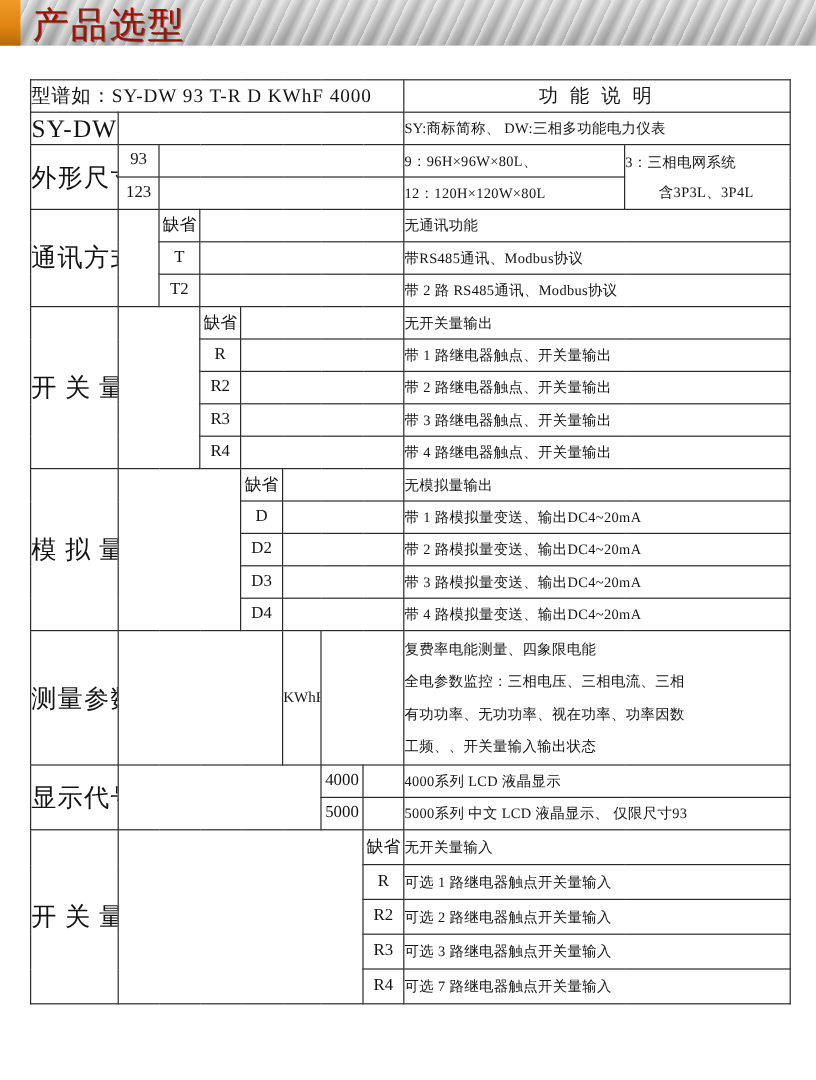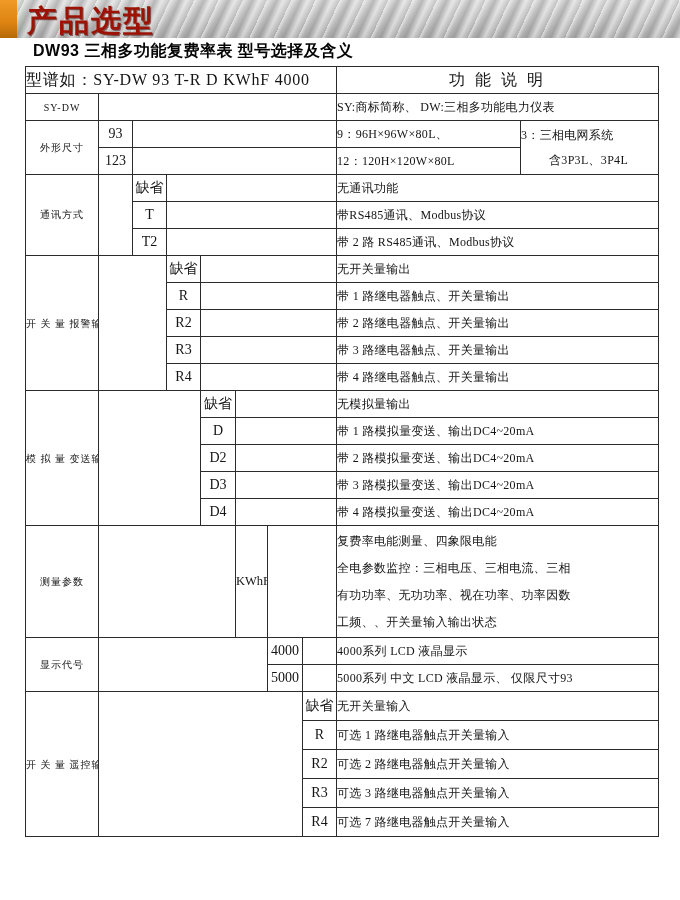--- a/index.html
+++ b/index.html
@@ -20,21 +20,21 @@
         rgba(150,150,150,.25) 22px),
       linear-gradient(180deg,#d6d6d6 0%,#c2c2c2 55%,#adadad 100%);
   }
   .accent{
     position:absolute;left:0;top:0;width:17px;height:38px;
     background:linear-gradient(180deg,#f09a28 0%,#dd8312 60%,#b56a08 100%);
   }
   .banner-title{
     position:absolute;left:27px;top:1px;
     font-family:"Liberation Sans","DejaVu Sans",sans-serif;
-    font-weight:bold;font-size:30px;letter-spacing:2px;
+    font-weight:normal;font-size:30px;letter-spacing:2px;
     color:#9c1305;text-shadow:1px 1px 0 rgba(70,8,2,.55);
     white-space:nowrap;
   }
   .subtitle{
     position:absolute;left:33px;top:41px;
     font-family:"Liberation Sans","DejaVu Sans",sans-serif;
     font-weight:bold;font-size:16px;letter-spacing:.5px;color:#050505;
     white-space:nowrap;
   }
 
@@ -45,21 +45,21 @@
   }
   table.sel td{
     border:1px solid #2b2b2b;
     padding:0;vertical-align:middle;
     overflow:hidden;white-space:nowrap;
   }
   tr.r{height:27px;}
   tr.r-measure{height:112px;}
   tr.r-tall{height:29px;}
 
-  td.lbl{text-align:center;font-size:10px;letter-spacing:1px;}
+  td.lbl{text-align:center;font-size:21px;letter-spacing:1px;}
   td.two{white-space:pre-line;line-height:25px;}
   td.code{text-align:center;font-size:14px;}
   td.kwhf{font-size:12.5px;letter-spacing:0;}
   td.desc{font-size:12px;padding:1px 4px 1px 8px;letter-spacing:.3px;}
   td.model{font-size:16px;padding-left:10px;letter-spacing:.8px;}
   td.fn{text-align:center;font-size:16px;letter-spacing:3px;}
   td.multi{white-space:normal;}
   td.multi div{line-height:27px;white-space:nowrap;}
   td.note div{line-height:25px;}
   td.note .l2{padding-left:28px;}
@@ -67,21 +67,20 @@
 </style>
 </head>
 <body>
 
 <div class="page">
 
   <div class="banner">
     <div class="accent"></div>
   </div>
   <div class="banner-title">产品选型</div>
-  <div class="subtitle">DW93 三相多功能复费率表 型号选择及含义</div>
 
   <table class="sel">
     <colgroup>
       <col style="width:73px">
         <col style="width:34px">
         <col style="width:34px">
       <col style="width:34px">
         <col style="width:35px">
         <col style="width:32px">
       <col style="width:35px">

